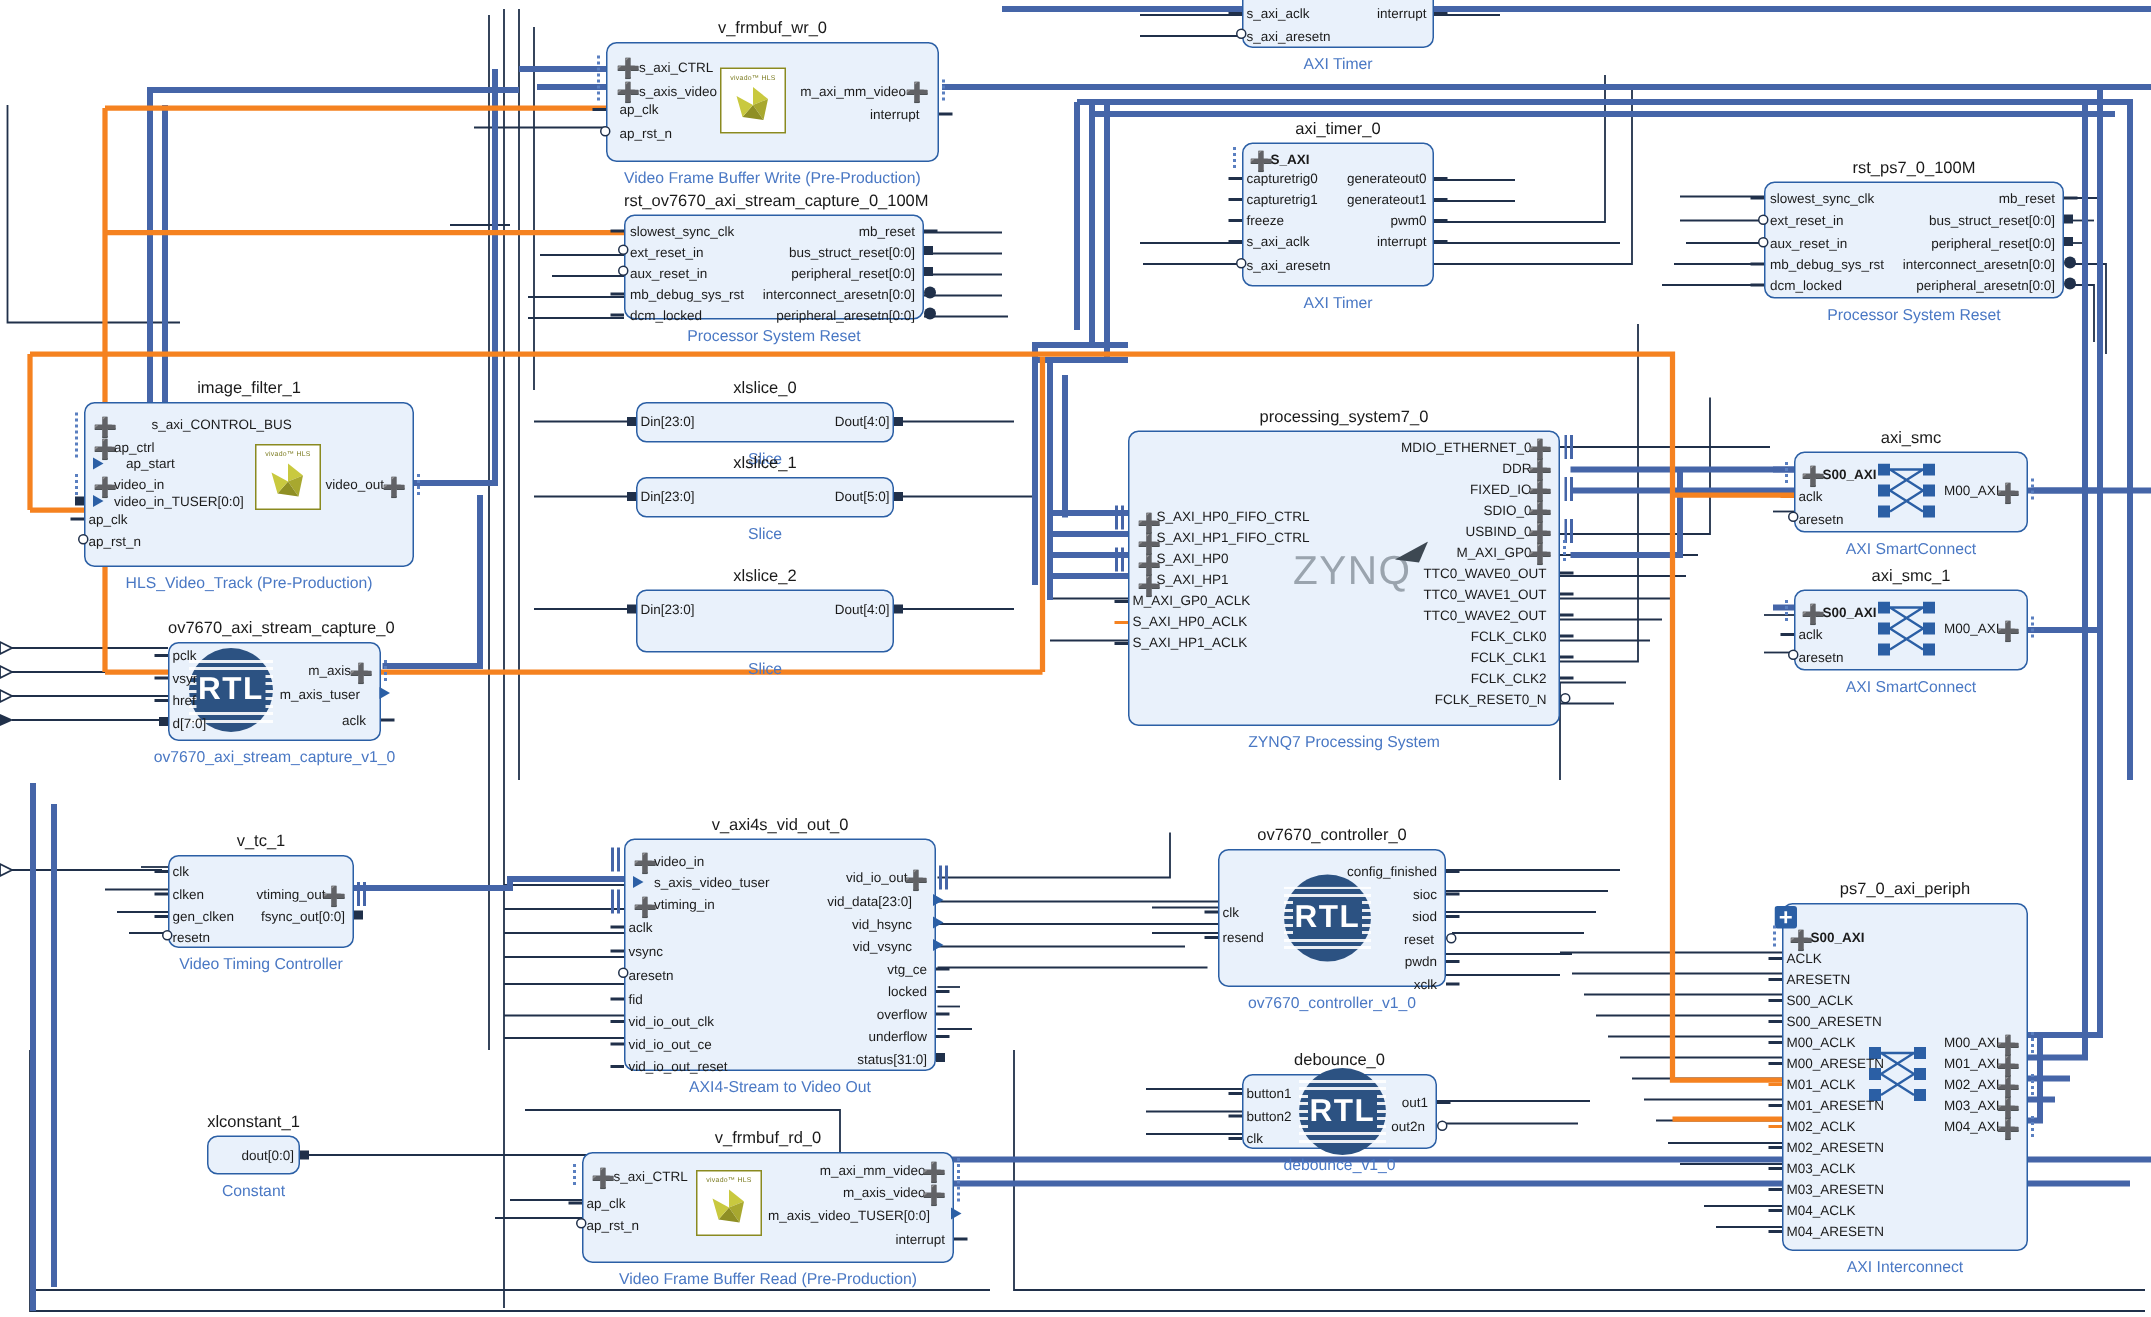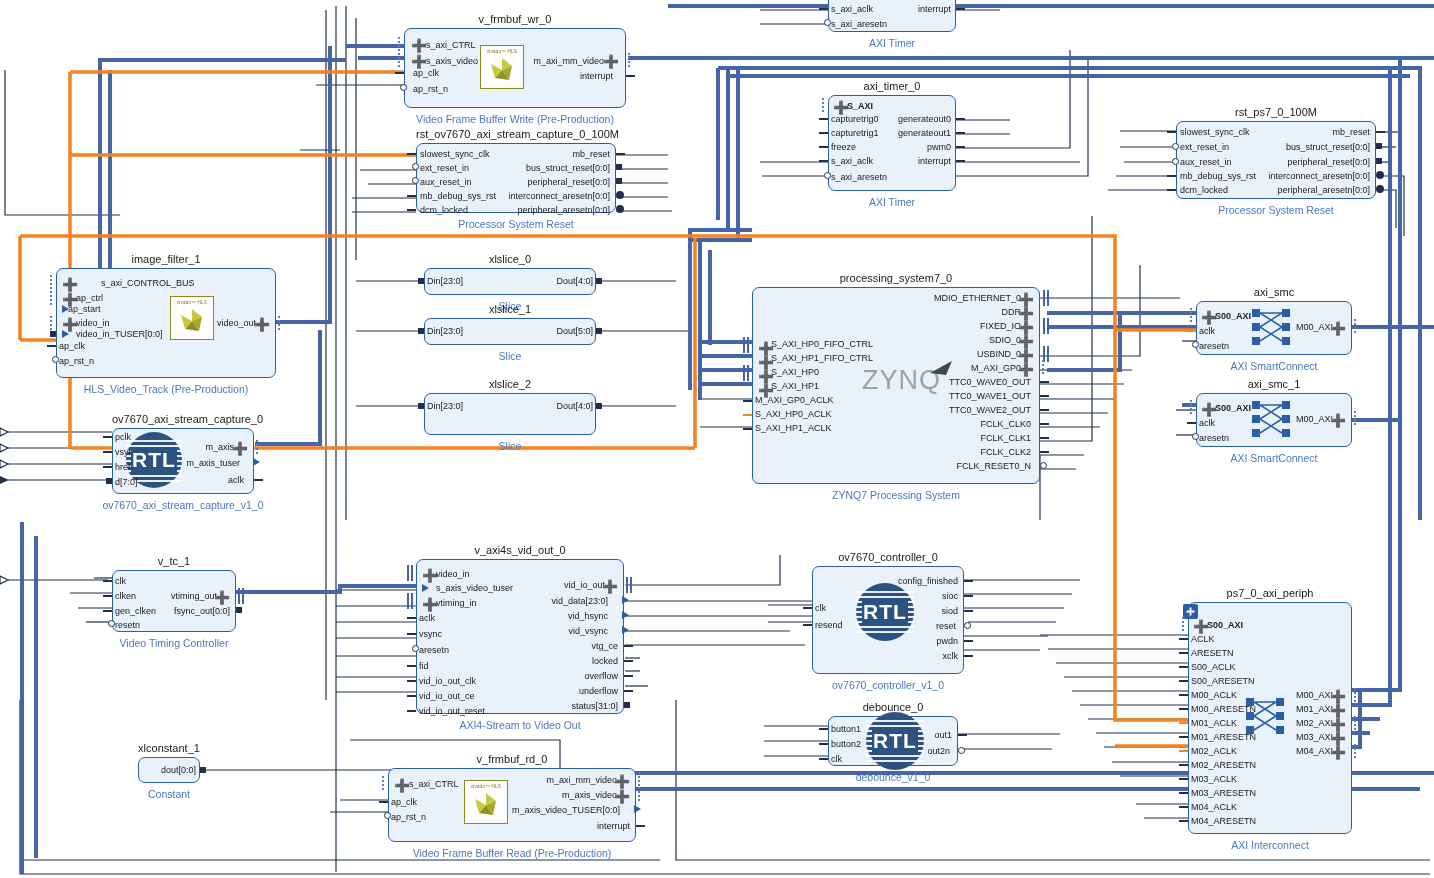--- a/index.html
+++ b/index.html
@@ -346,21 +346,21 @@
         </svg>
   </div>
   <div class="pins">
     <div class="busbar" style="left:-6px;top:7px;"></div>
         <div class="plus" style="left:6px;top:12px;">➕</div>
     <div class="pin l" style="left:20px;top:11px;margin-left:25px;">s_axi_CONTROL_BUS</div>
     <div class="busbar" style="left:-6px;top:23px;"></div>
         <div class="plus" style="left:6px;top:27px;">➕</div>
     <div class="pin l" style="left:20px;top:26px;">ap_ctrl</div>
     <div class="tri" style="left:6px;top:37px;"></div>
-    <div class="pin l" style="left:12px;top:37px;text-align:center;">ap_start</div>
+    <div class="pin l" style="left:28px;top:37px;text-align:center;">ap_start</div>
     <div class="busbar" style="left:-6px;top:48px;"></div>
         <div class="plus" style="left:6px;top:52px;">➕</div>
     <div class="pin l" style="left:20px;top:51px;">video_in</div>
     <div class="sq" style="left:-6px;top:63px;"></div>
         <div class="tri" style="left:6px;top:62px;"></div>
     <div class="pin l" style="left:20px;top:62px;">video_in_TUSER[0:0]</div>
     <div class="stub h" style="left:-9px;top:77px;"></div>
     <div class="pin l" style="left:3px;top:74px;">ap_clk</div>
     <div class="circ" style="left:-4px;top:88px;"></div>
     <div class="pin l" style="left:3px;top:89px;">ap_rst_n</div>
@@ -682,21 +682,21 @@
     <div class="pin r" style="right:6px;top:113px;">overflow</div>
     <div class="stub h" style="right:-9px;top:116px;"></div>
     <div class="pin r" style="right:6px;top:128px;">underflow</div>
     <div class="stub h" style="right:-9px;top:131px;"></div>
     <div class="pin r" style="right:6px;top:143px;">status[31:0]</div>
     <div class="sq" style="right:-6px;top:143px;"></div>
   </div>
   <div class="caption">AXI4-Stream to Video Out</div>
 </div>
 
-<div class="blk" style="left:812px;top:566px;width:152px;height:108px;">
+<div class="blk" style="left:812px;top:566px;width:152px;height:92px;">
   <div class="title">ov7670_controller_0</div>
   <div class="body"></div>
   <div class="rtl" style="left:44px;top:17px;width:58px;height:58px;">
         <span>RTL</span>
       </div>
   <div class="pins">
     <div class="stub h" style="left:-9px;top:41px;"></div>
     <div class="pin l" style="left:3px;top:38px;">clk</div>
     <div class="stub h" style="left:-9px;top:58px;"></div>
     <div class="pin l" style="left:3px;top:55px;">resend</div>

